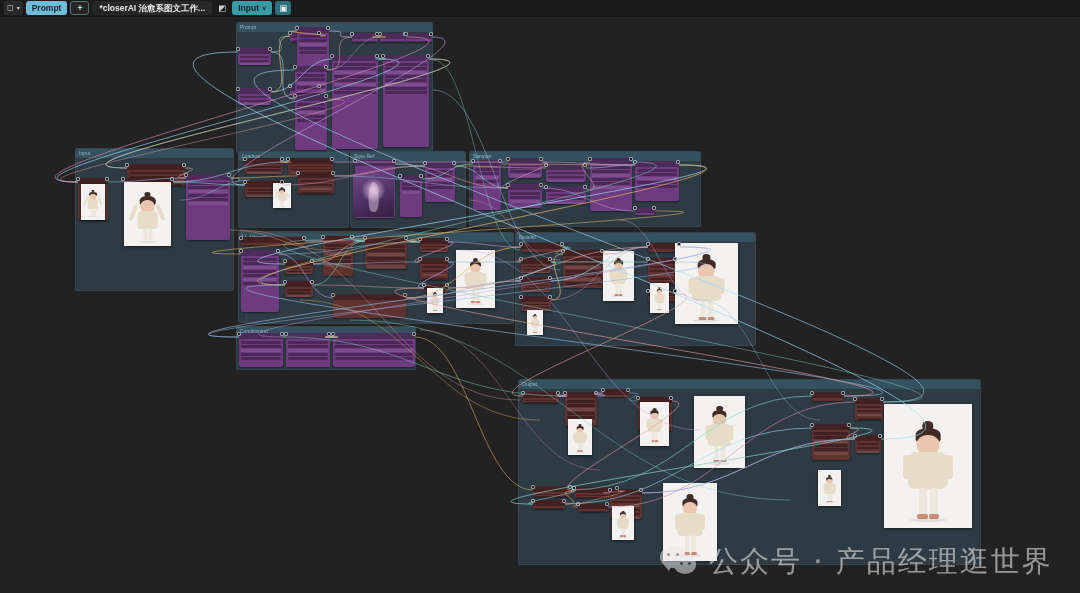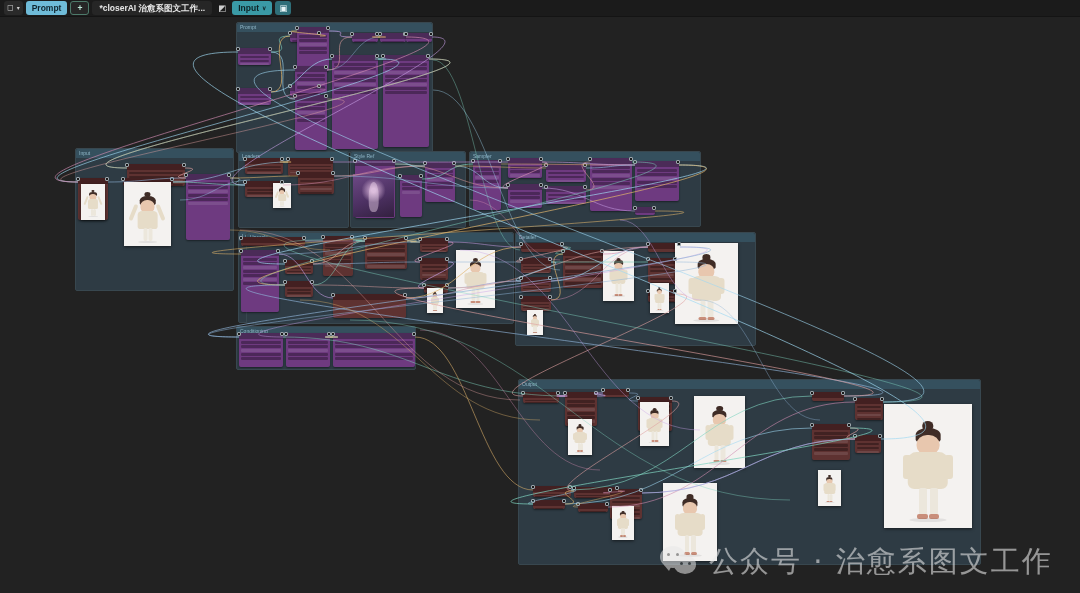--- a/index.html
+++ b/index.html
@@ -1188,15 +1188,15 @@
   <div id="watermark">
     <div class="wechat">
       <div class="b1"></div>
         <div class="t1"></div>
         <div class="b2"></div>
       <div class="d" style="left:7px;top:9px"></div>
       <div class="d" style="left:16px;top:9px"></div>
       <div class="d" style="left:20px;top:18px"></div>
       <div class="d" style="left:28px;top:18px"></div>
     </div>
-    <div class="wm-text">公众号 · 治愈系图文工作</div>
+    <div class="wm-text">公众号 · 产品经理逛世界</div>
   </div>
 </div>
 
 </body></html>

